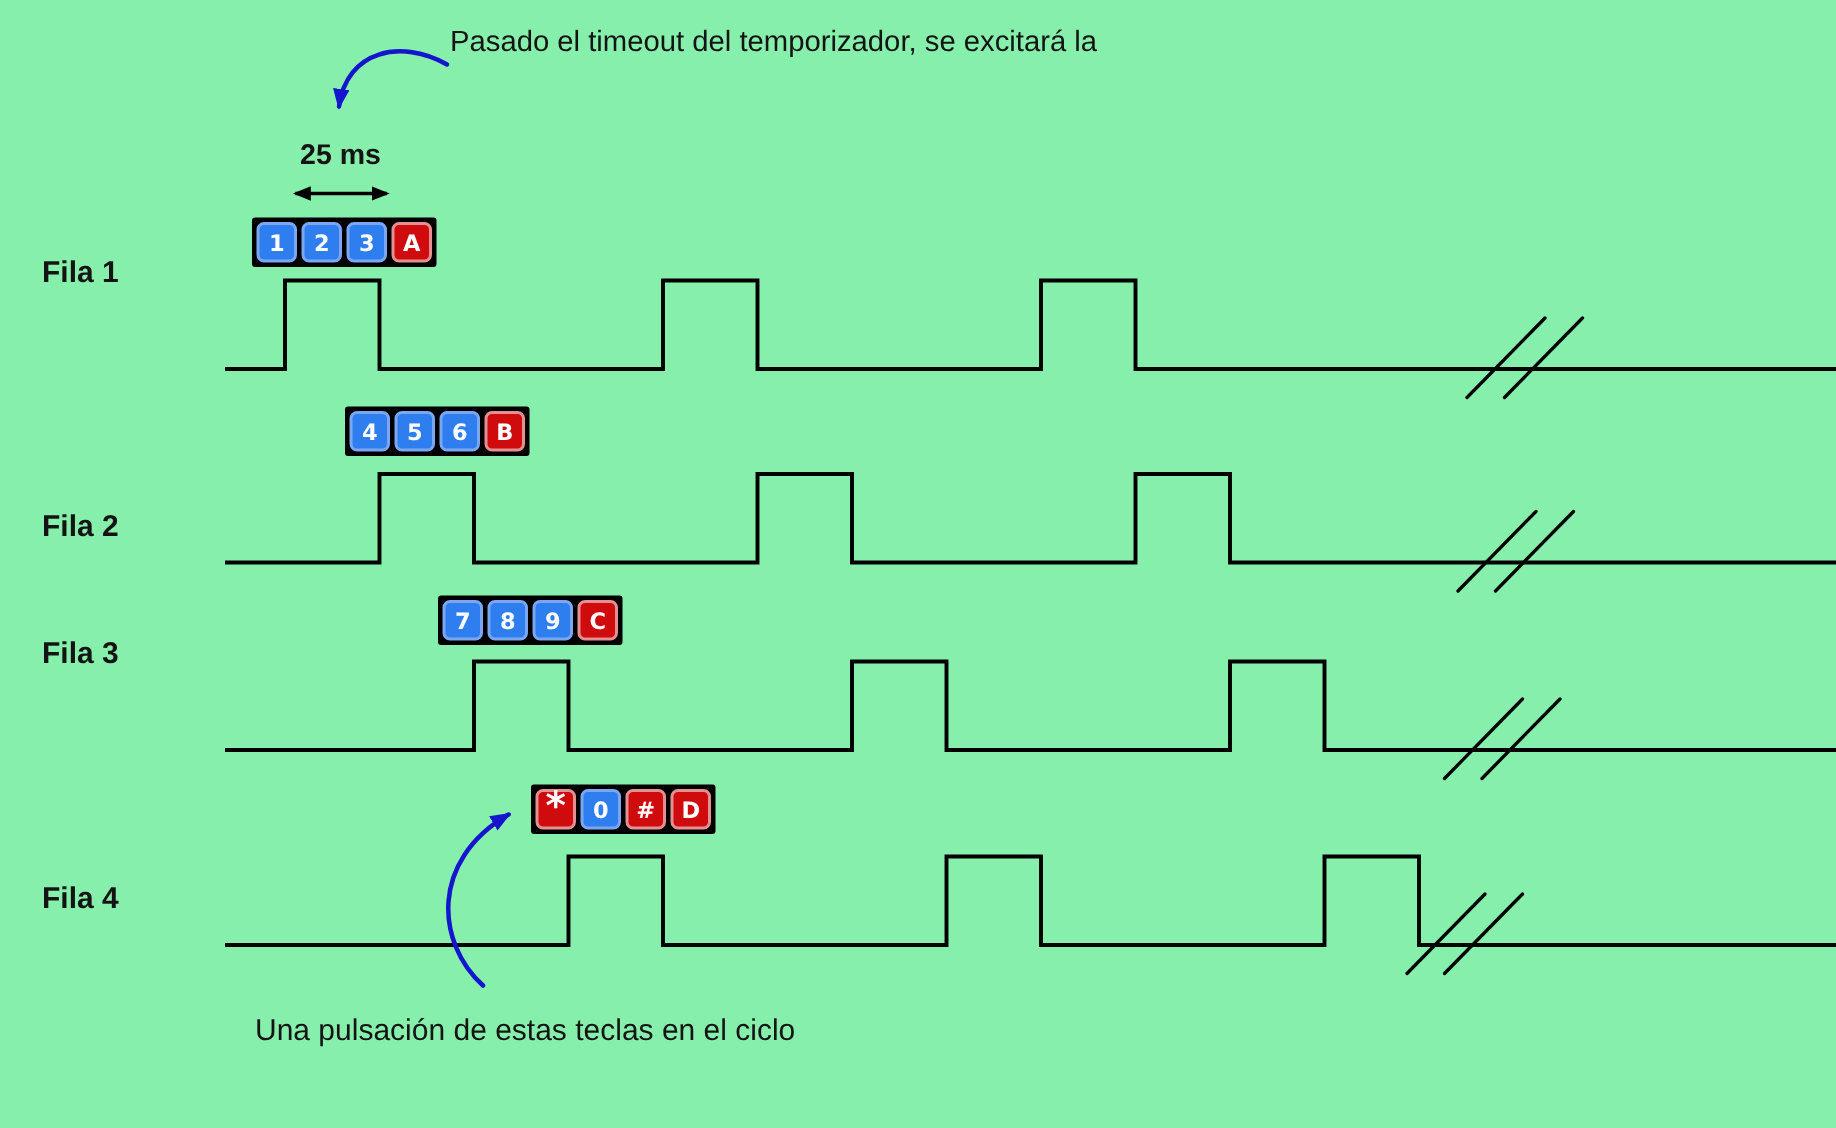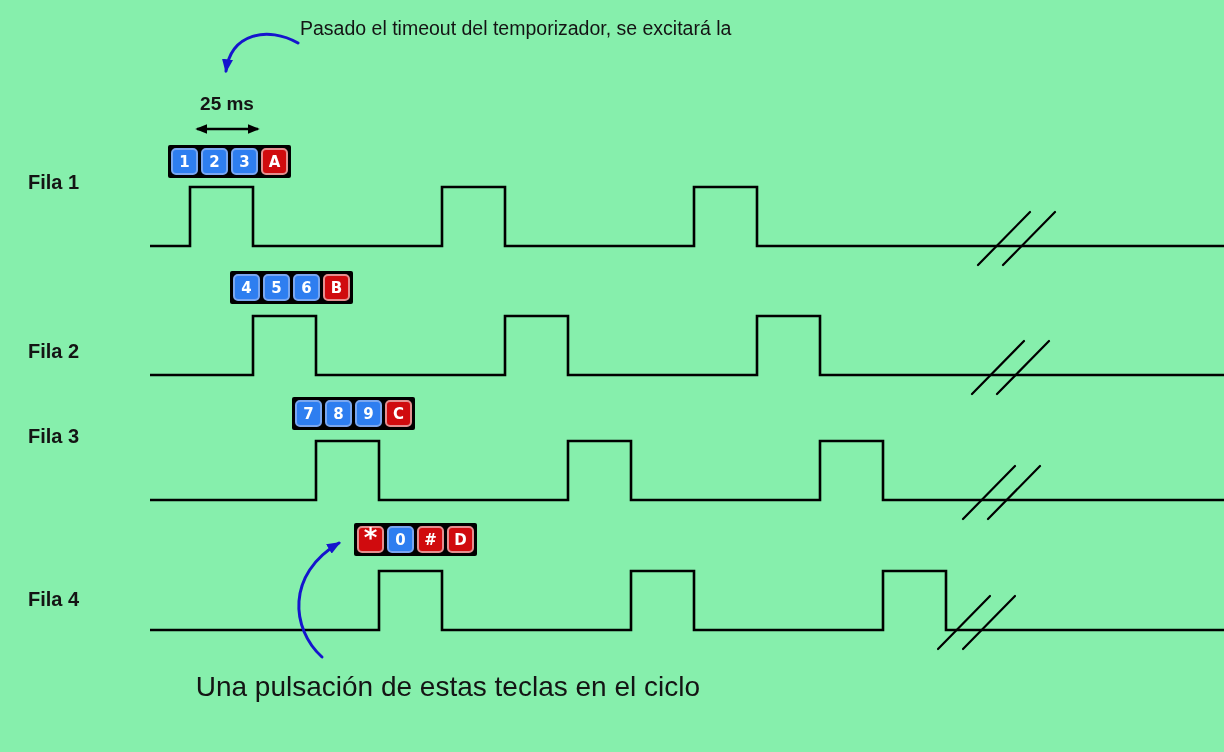--- a/index.html
+++ b/index.html
@@ -15,21 +15,21 @@
   }
   #wave-svg{position:absolute;left:0;top:0;}
   .wave{fill:none;stroke:#000;stroke-width:2.6;}
   .slash{stroke:#000;stroke-width:2.2;stroke-linecap:round;}
   .measure{stroke:#000;stroke-width:2.4;}
   .blue-arrow{fill:none;stroke:var(--arrow);stroke-width:3;stroke-linecap:round;}
   #ah path{fill:#000;} #ahb path{fill:var(--arrow);}
 
   .note{position:absolute;font-size:19.5px;line-height:29.5px;white-space:nowrap;}
   #top-note{left:300px;top:14px;text-align:left;}
-  #bottom-note{left:170px;top:672px;width:530px;text-align:right;font-size:28px;line-height:30px;}
+  #bottom-note{left:170px;top:672px;width:530px;text-align:left;font-size:20px;line-height:30px;}
   #timing-label{position:absolute;left:182px;top:93px;width:90px;text-align:center;font-size:19px;font-weight:bold;}
 
   .row-label{position:absolute;left:28px;font-size:20px;font-weight:bold;white-space:nowrap;text-align:right;}
 
   .keygroup{position:absolute;display:flex;gap:3px;background:#000;padding:3px;border-radius:2px;}
   .key{
     box-sizing:border-box;width:27px;height:27px;border-radius:5px;border:2px solid;
     display:flex;align-items:center;justify-content:center;
     color:#fff;font-weight:bold;font-size:15px;font-family:"DejaVu Sans",sans-serif;
   }

